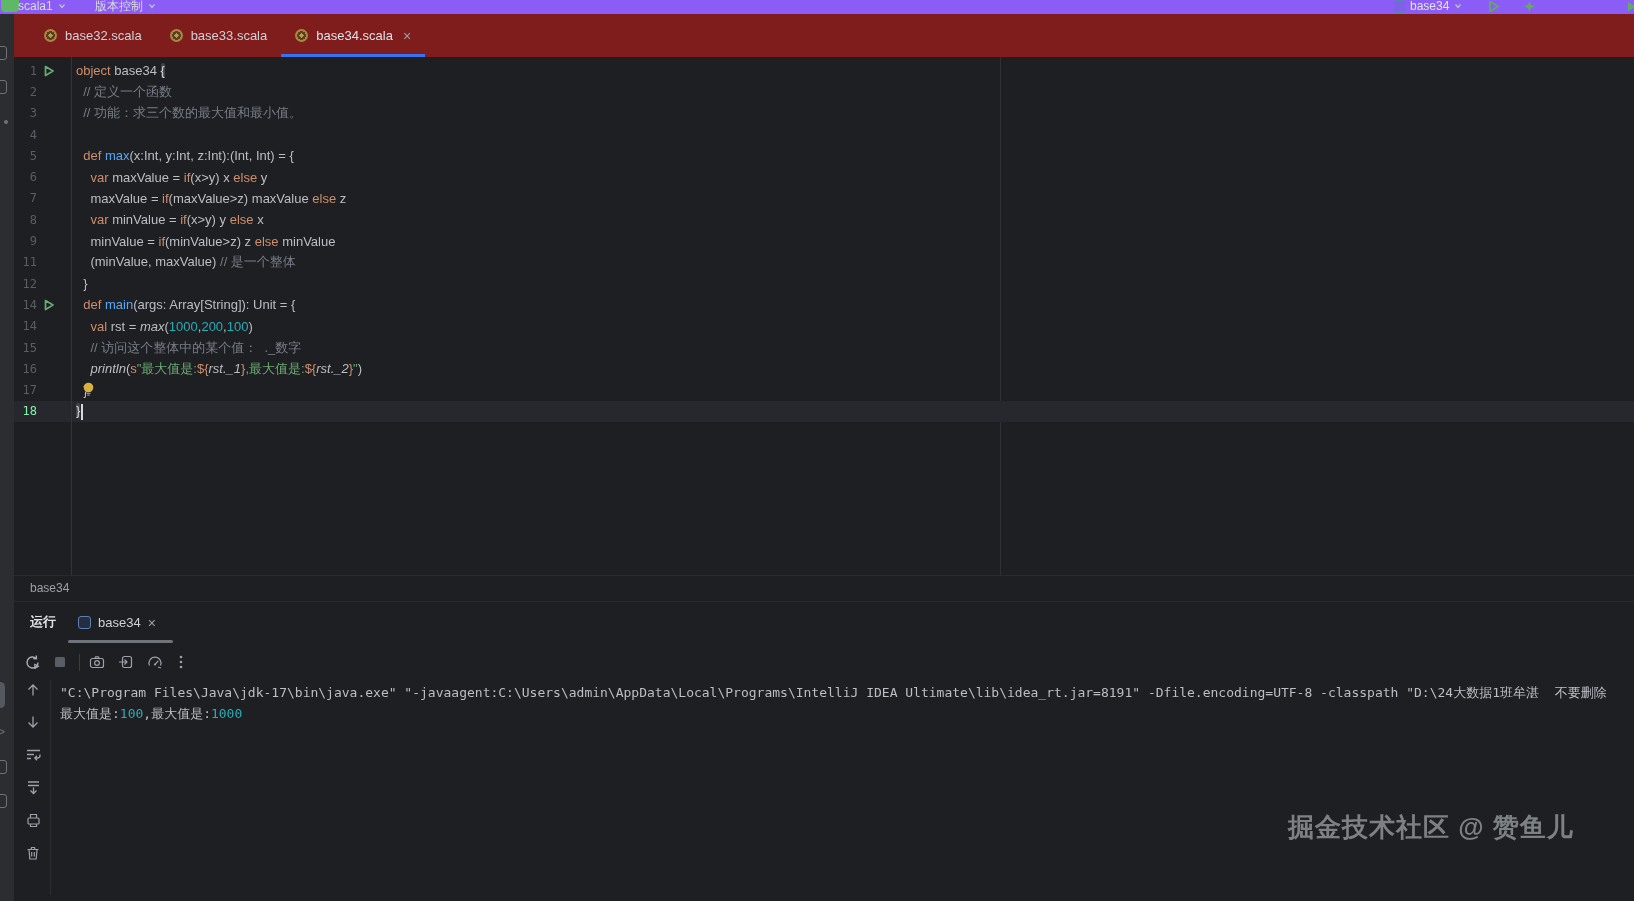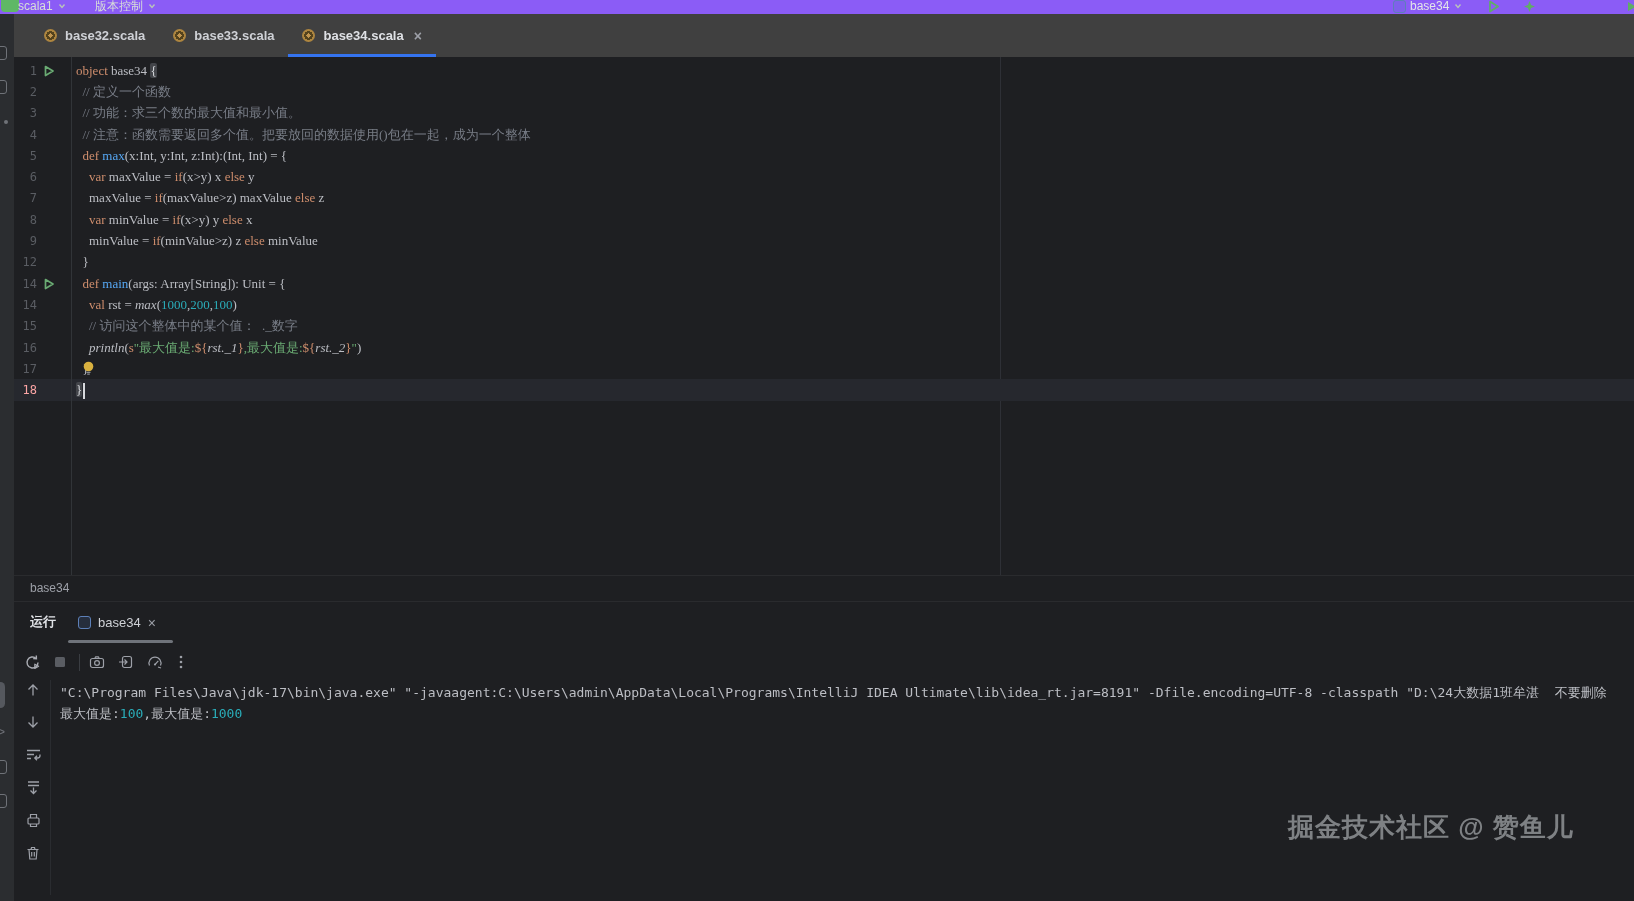--- a/index.html
+++ b/index.html
@@ -13,37 +13,37 @@
   .tb-right-label{color:#e3e5e8;}
   .cfg-icon{width:11px;height:11px;border:1.5px solid #5d80b8;border-radius:3px;background:rgba(77,116,190,.18);display:inline-block;}
   
   .stripe{position:absolute;left:0;top:14px;width:14px;height:887px;background:#2b2d30;overflow:hidden;z-index:4;}
   .frag{position:absolute;color:#6f7278;}
   .frag-box{width:11px;height:12px;border:1.5px solid #6f7278;border-radius:3px;}
   .frag-dot{width:4px;height:4px;border-radius:50%;background:#6f7278;}
   .frag-pill{width:9px;height:26px;border-radius:5px;background:#55585e;}
   .frag-txt{font-size:12px;line-height:12px;}
   
-  .tabbar{position:absolute;left:14px;top:14px;width:1620px;height:43px;background:#404040;display:flex;align-items:stretch;padding-left:16px;box-sizing:border-box;font-weight:bold;}
+  .tabbar{position:absolute;left:14px;top:14px;width:1620px;height:43px;background:#7f1d1d;display:flex;align-items:stretch;padding-left:16px;box-sizing:border-box;}
   .tab{display:flex;align-items:center;gap:8px;padding:0 14px;font-size:13px;color:#cfd1d6;position:relative;}
   .tab.active{color:#dfe1e5;box-shadow:inset 0 -3px 0 #3574f0;}
   .scala-icon{width:13px;height:13px;border-radius:50%;
     background:radial-gradient(circle at 50% 50%, #c09550 0 2.2px, #54431d 2.2px 4.4px, #ad853f 4.4px);}
   .tab-close{color:#9da0a8;font-size:14px;margin-left:2px;}
   
   .editor{position:absolute;left:14px;top:57px;width:1620px;height:518px;background:#1e1f22;overflow:hidden;}
   .gutter-sep{position:absolute;left:57px;top:0;width:1px;height:100%;background:#313438;}
   .margin-guide{position:absolute;left:986px;top:0;width:1px;height:100%;background:#2e3036;}
   .lines{position:absolute;left:0;top:3px;width:100%;}
   .line{display:flex;align-items:center;height:21.3px;position:relative;}
   .line.current{background:#26282e;}
   .ln{width:23px;text-align:right;font-family:"DejaVu Sans Mono",monospace;font-size:12px;color:#5a5d63;flex:none;}
-  .line.current .ln{color:#fca5a5;}
+  .line.current .ln{color:#86efac;}
   .ico{width:39px;flex:none;display:flex;align-items:center;padding-left:6px;box-sizing:border-box;}
-  .code{font-family:Liberation Serif, serif;font-size:13px;white-space:pre;color:#bcbec4;}
+  .code{font-family:Liberation Sans, sans-serif;font-size:13px;white-space:pre;color:#bcbec4;}
   .t-k{color:#cf8e6d;}
   .t-p{color:#bcbec4;}
   .t-c{color:#787d87;}
   .t-n{color:#2aacb8;}
   .t-s{color:#6aab73;}
   .t-d{color:#56a8f5;}
   .t-i{color:#bcbec4;font-style:italic;}
   .t-e{color:#bcbec4;font-style:italic;}
   .t-x{color:#cf8e6d;}
   .t-b{color:#d5d7db;background:#43454a;border-radius:2px;}
@@ -156,21 +156,20 @@
         <span class="code"><span class="t-p">  </span><span class="t-c">// 定义一个函数</span></span>
       </div>
       <div class="line">
         <span class="ln">3</span>
         <span class="ico"></span>
         <span class="code"><span class="t-p">  </span><span class="t-c">// 功能：求三个数的最大值和最小值。</span></span>
       </div>
       <div class="line">
         <span class="ln">4</span>
         <span class="ico"></span>
-        <span class="code"><span class="t-p">  </span><span class="t-c">// 注意：函数需要返回多个值。把要放回的数据使用()包在一起，成为一个整体</span></span>
       </div>
       <div class="line">
         <span class="ln">5</span>
         <span class="ico"></span>
         <span class="code"><span class="t-p">  </span><span class="t-k">def</span><span class="t-p"> </span><span class="t-d">max</span><span class="t-p">(x:Int, y:Int, z:Int):(Int, Int) = {</span></span>
       </div>
       <div class="line">
         <span class="ln">6</span>
         <span class="ico"></span>
         <span class="code"><span class="t-p">    </span><span class="t-k">var</span><span class="t-p"> maxValue = </span><span class="t-k">if</span><span class="t-p">(x&gt;y) x </span><span class="t-k">else</span><span class="t-p"> y</span></span>
@@ -182,20 +181,25 @@
       </div>
       <div class="line">
         <span class="ln">8</span>
         <span class="ico"></span>
         <span class="code"><span class="t-p">    </span><span class="t-k">var</span><span class="t-p"> minValue = </span><span class="t-k">if</span><span class="t-p">(x&gt;y) y </span><span class="t-k">else</span><span class="t-p"> x</span></span>
       </div>
       <div class="line">
         <span class="ln">9</span>
         <span class="ico"></span>
         <span class="code"><span class="t-p">    minValue = </span><span class="t-k">if</span><span class="t-p">(minValue&gt;z) z </span><span class="t-k">else</span><span class="t-p"> minValue</span></span>
+      </div>
+      <div class="line">
+        <span class="ln">11</span>
+        <span class="ico"></span>
+        <span class="code"><span class="t-p">    (minValue, maxValue) </span><span class="t-c">// 是一个整体</span></span>
       </div>
       <div class="line">
         <span class="ln">12</span>
         <span class="ico"></span>
         <span class="code"><span class="t-p">  }</span></span>
       </div>
       <div class="line">
         <span class="ln">14</span>
         <span class="ico">
           <svg width="12" height="12" viewBox="0 0 12 12">

